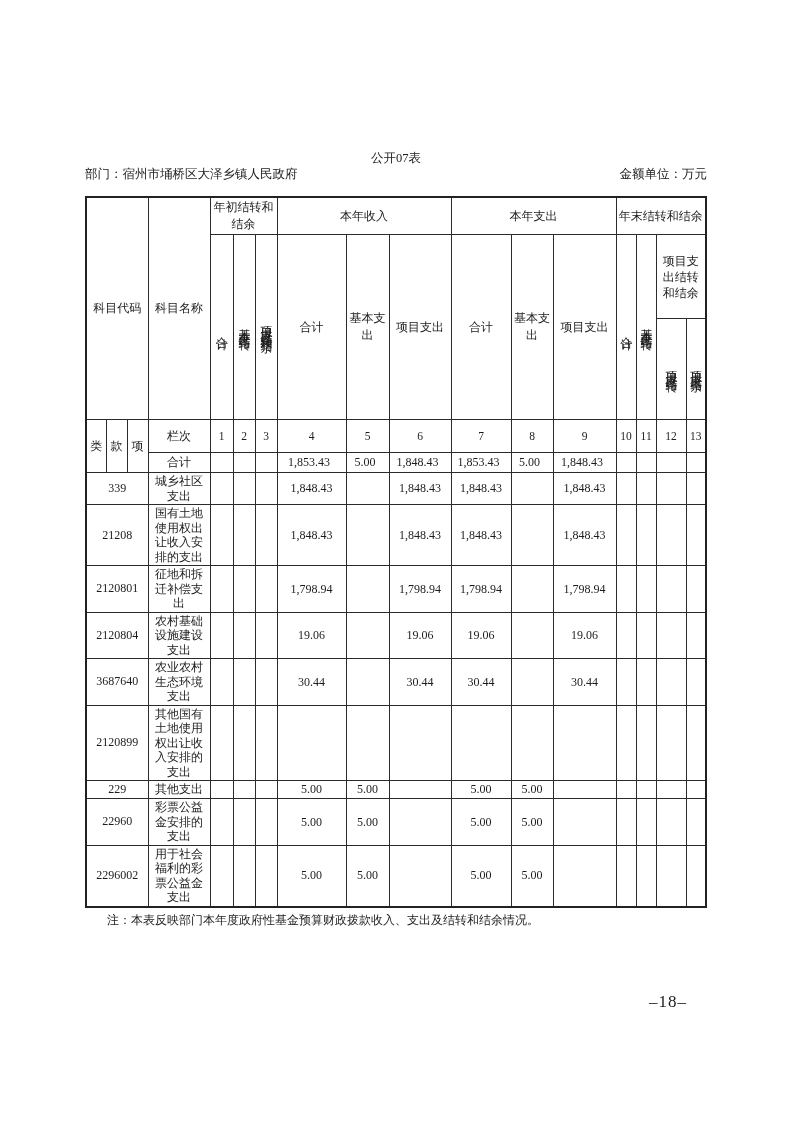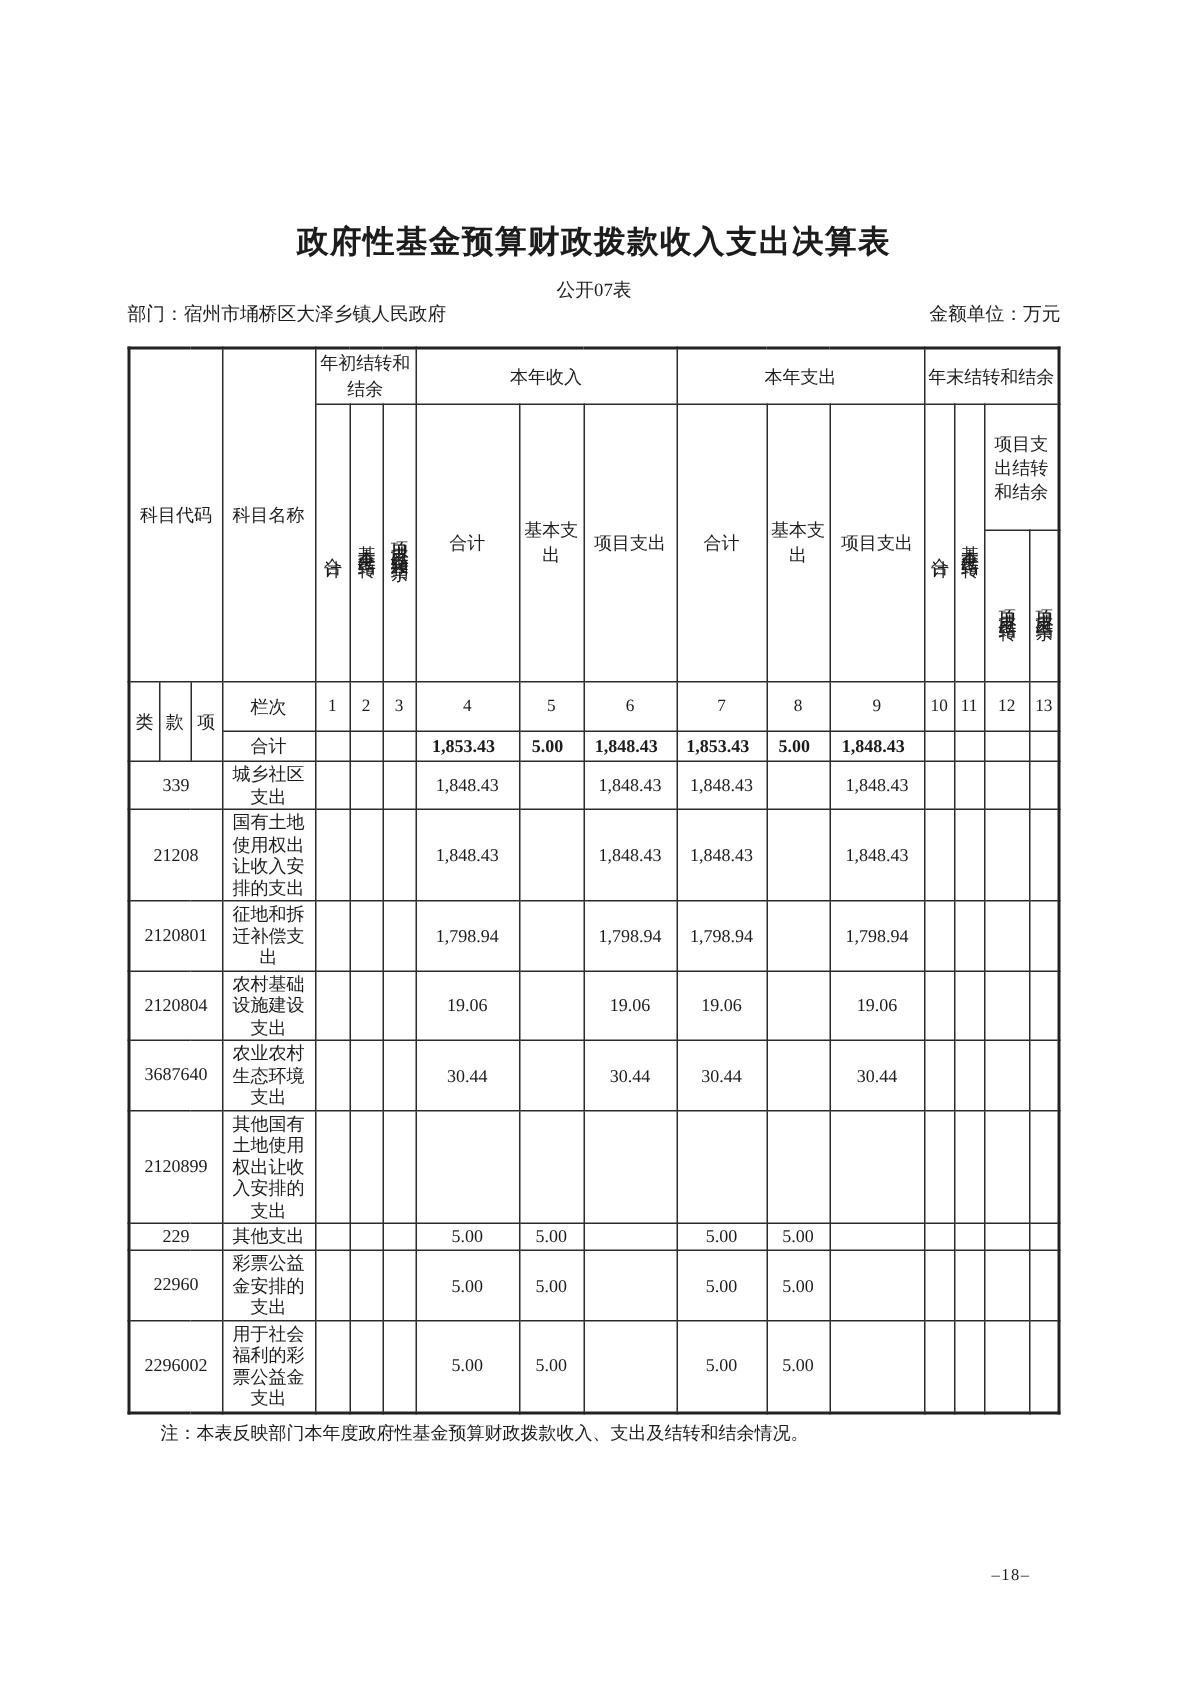--- a/index.html
+++ b/index.html
@@ -71,54 +71,53 @@
     line-height: 13px;
   }
   tr.h3 td { font-size: 11.5px; line-height: 13px; }
   td.wrap2 { padding: 0 5px; word-break: break-all; line-height: 12px; }
   td.num {
     text-align: right;
     padding: 3px 6px 3px 1px;
     font-size: 11.5px;
     line-height: 14.5px;
   }
-  tr.h4 td.num { font-weight: bold; padding: 1px 6px 1px 1px; }
+  tr.h4 td.num { font-weight: normal; padding: 1px 6px 1px 1px; }
   td.code {
     text-align: left;
     padding: 3px 2px 3px 4px;
     font-size: 11.5px;
   }
   td.name {
     text-align: left;
     padding: 3px 3px 3px 5px;
     font-size: 11.5px;
     line-height: 14.5px;
     word-break: break-all;
   }
   .note {
     font-size: 12px;
     line-height: 15px;
     margin-top: 5px;
     margin-left: 22px;
   }
   .pageno {
     position: absolute;
-    top: 1044px;
+    top: 992px;
     right: 106px;
-    font-size: 11px;
+    font-size: 17px;
     letter-spacing: 1px;
   }
 </style>
 </head>
 <body>
 
 <div class="page">
   <div class="content">
 
-    <h1 class="doc-title">政府性基金预算财政拨款收入支出决算表</h1>
 
     <div class="meta-right">公开07表</div>
 
     <div class="meta-row">
       <span>部门：宿州市埇桥区大泽乡镇人民政府</span>
       <span>金额单位：万元</span>
     </div>
 
     <table class="fiscal">
       <colgroup>

